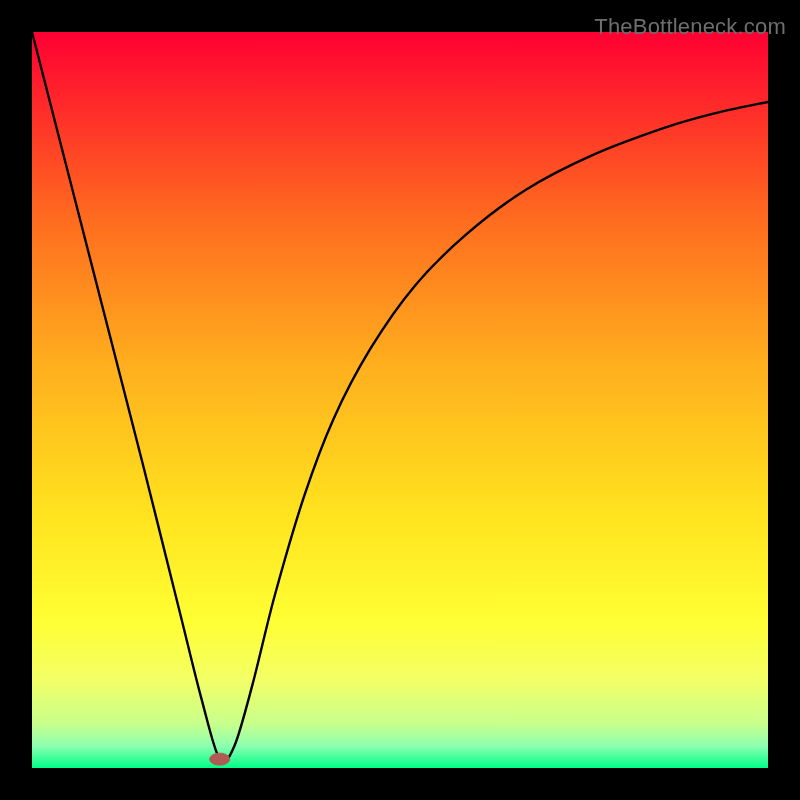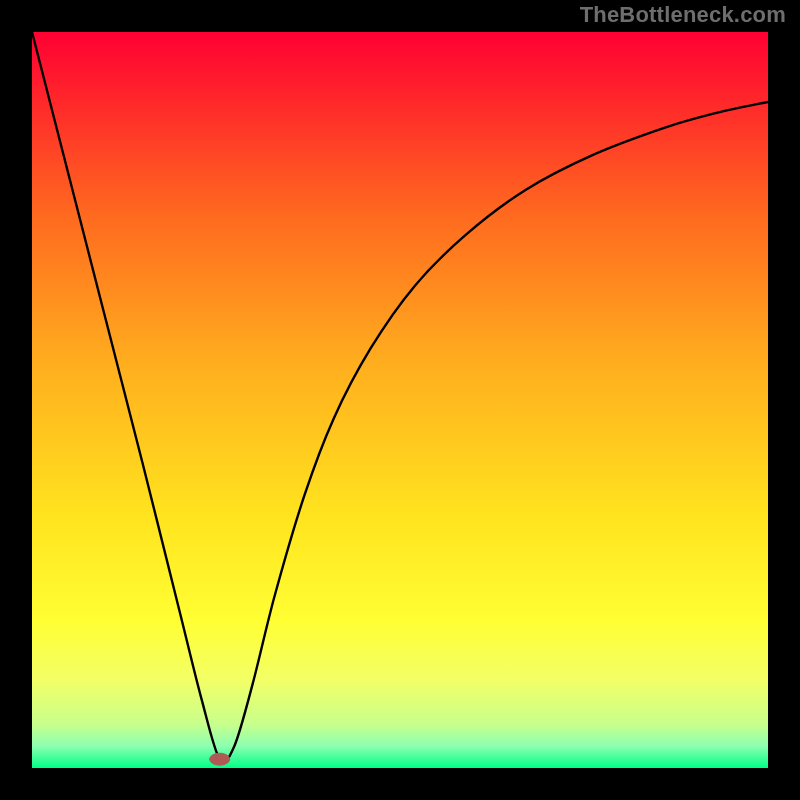--- a/index.html
+++ b/index.html
@@ -11,24 +11,24 @@
     overflow: hidden;
     font-family: Arial, Helvetica, sans-serif;
   }
   .stage {
     position: relative;
     width: 800px;
     height: 800px;
   }
   .watermark {
     position: absolute;
-    top: 2px;
+    top: 14px;
     right: 14px;
     font-size: 22px;
-    font-weight: 700;
+    font-weight: 400;
     color: #6e6e6e;
     letter-spacing: 0.2px;
     z-index: 10;
     user-select: none;
   }
   .plot-outer {
     position: absolute;
     left: 32px;
     top: 32px;
     width: 736px;

